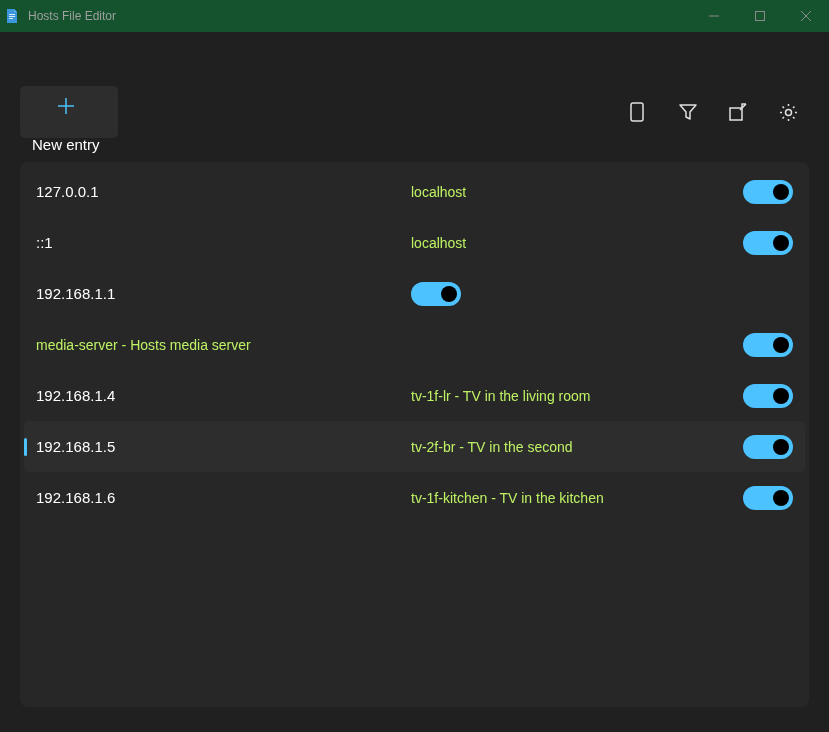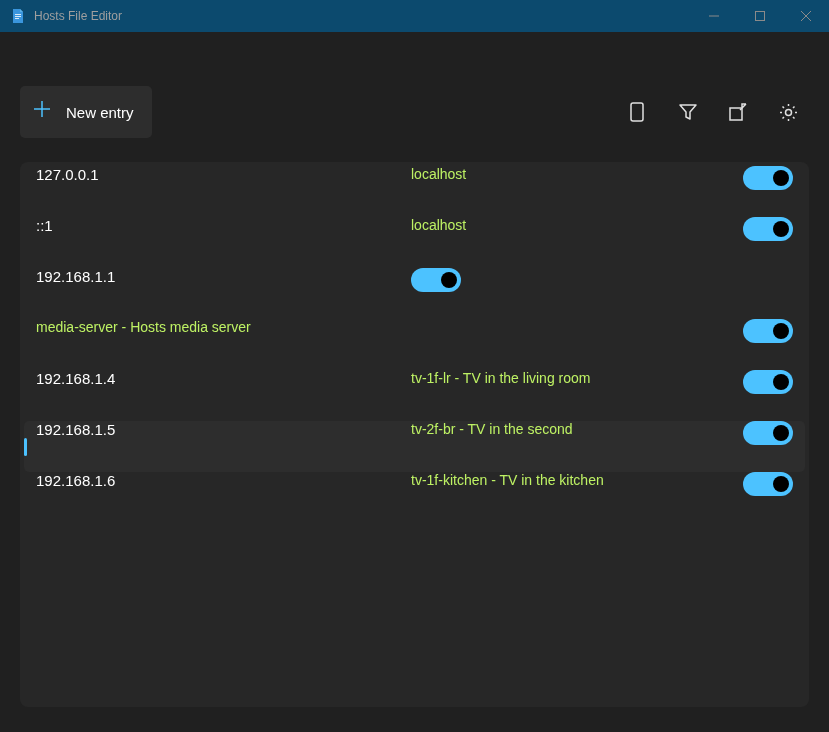--- a/index.html
+++ b/index.html
@@ -15,22 +15,22 @@
       font-family: "Segoe UI", -apple-system, BlinkMacSystemFont, sans-serif;
       color: #ffffff;
       overflow: hidden;
     }
     
     .titlebar {
       height: 32px;
       display: flex;
       align-items: center;
       justify-content: space-between;
-      padding-left: 10px;
-      background-color: #0c4a6e;
+      padding-left: 4px;
+      background-color: #14532d;
     }
     
     .titlebar-left {
       display: flex;
       align-items: center;
       gap: 8px;
     }
     
     .titlebar-icon {
       width: 16px;
@@ -75,20 +75,21 @@
       align-items: center;
       gap: 14px;
       background-color: #2d2d2d;
       border: none;
       color: #ffffff;
       padding: 10px 18px 10px 12px;
       border-radius: 5px;
       font-size: 15px;
       cursor: pointer;
       height: 52px;
+      flex-direction: column;
     }
     
     .new-entry-btn .plus-icon {
       color: #4cc2ff;
       font-size: 22px;
       font-weight: 300;
     }
     
     .toolbar-right {
       display: flex;
@@ -109,20 +110,21 @@
     .entries-container {
       margin: 0 20px;
       background-color: #272727;
       border-radius: 8px;
       padding: 4px;
       height: 545px;
     }
     
     .entry {
       display: flex;
+      align-items: center;
       height: 51px;
       padding: 0 12px;
       border-radius: 5px;
       position: relative;
     }
     
     .entry.selected {
       background-color: #2d2d2d;
     }
     

